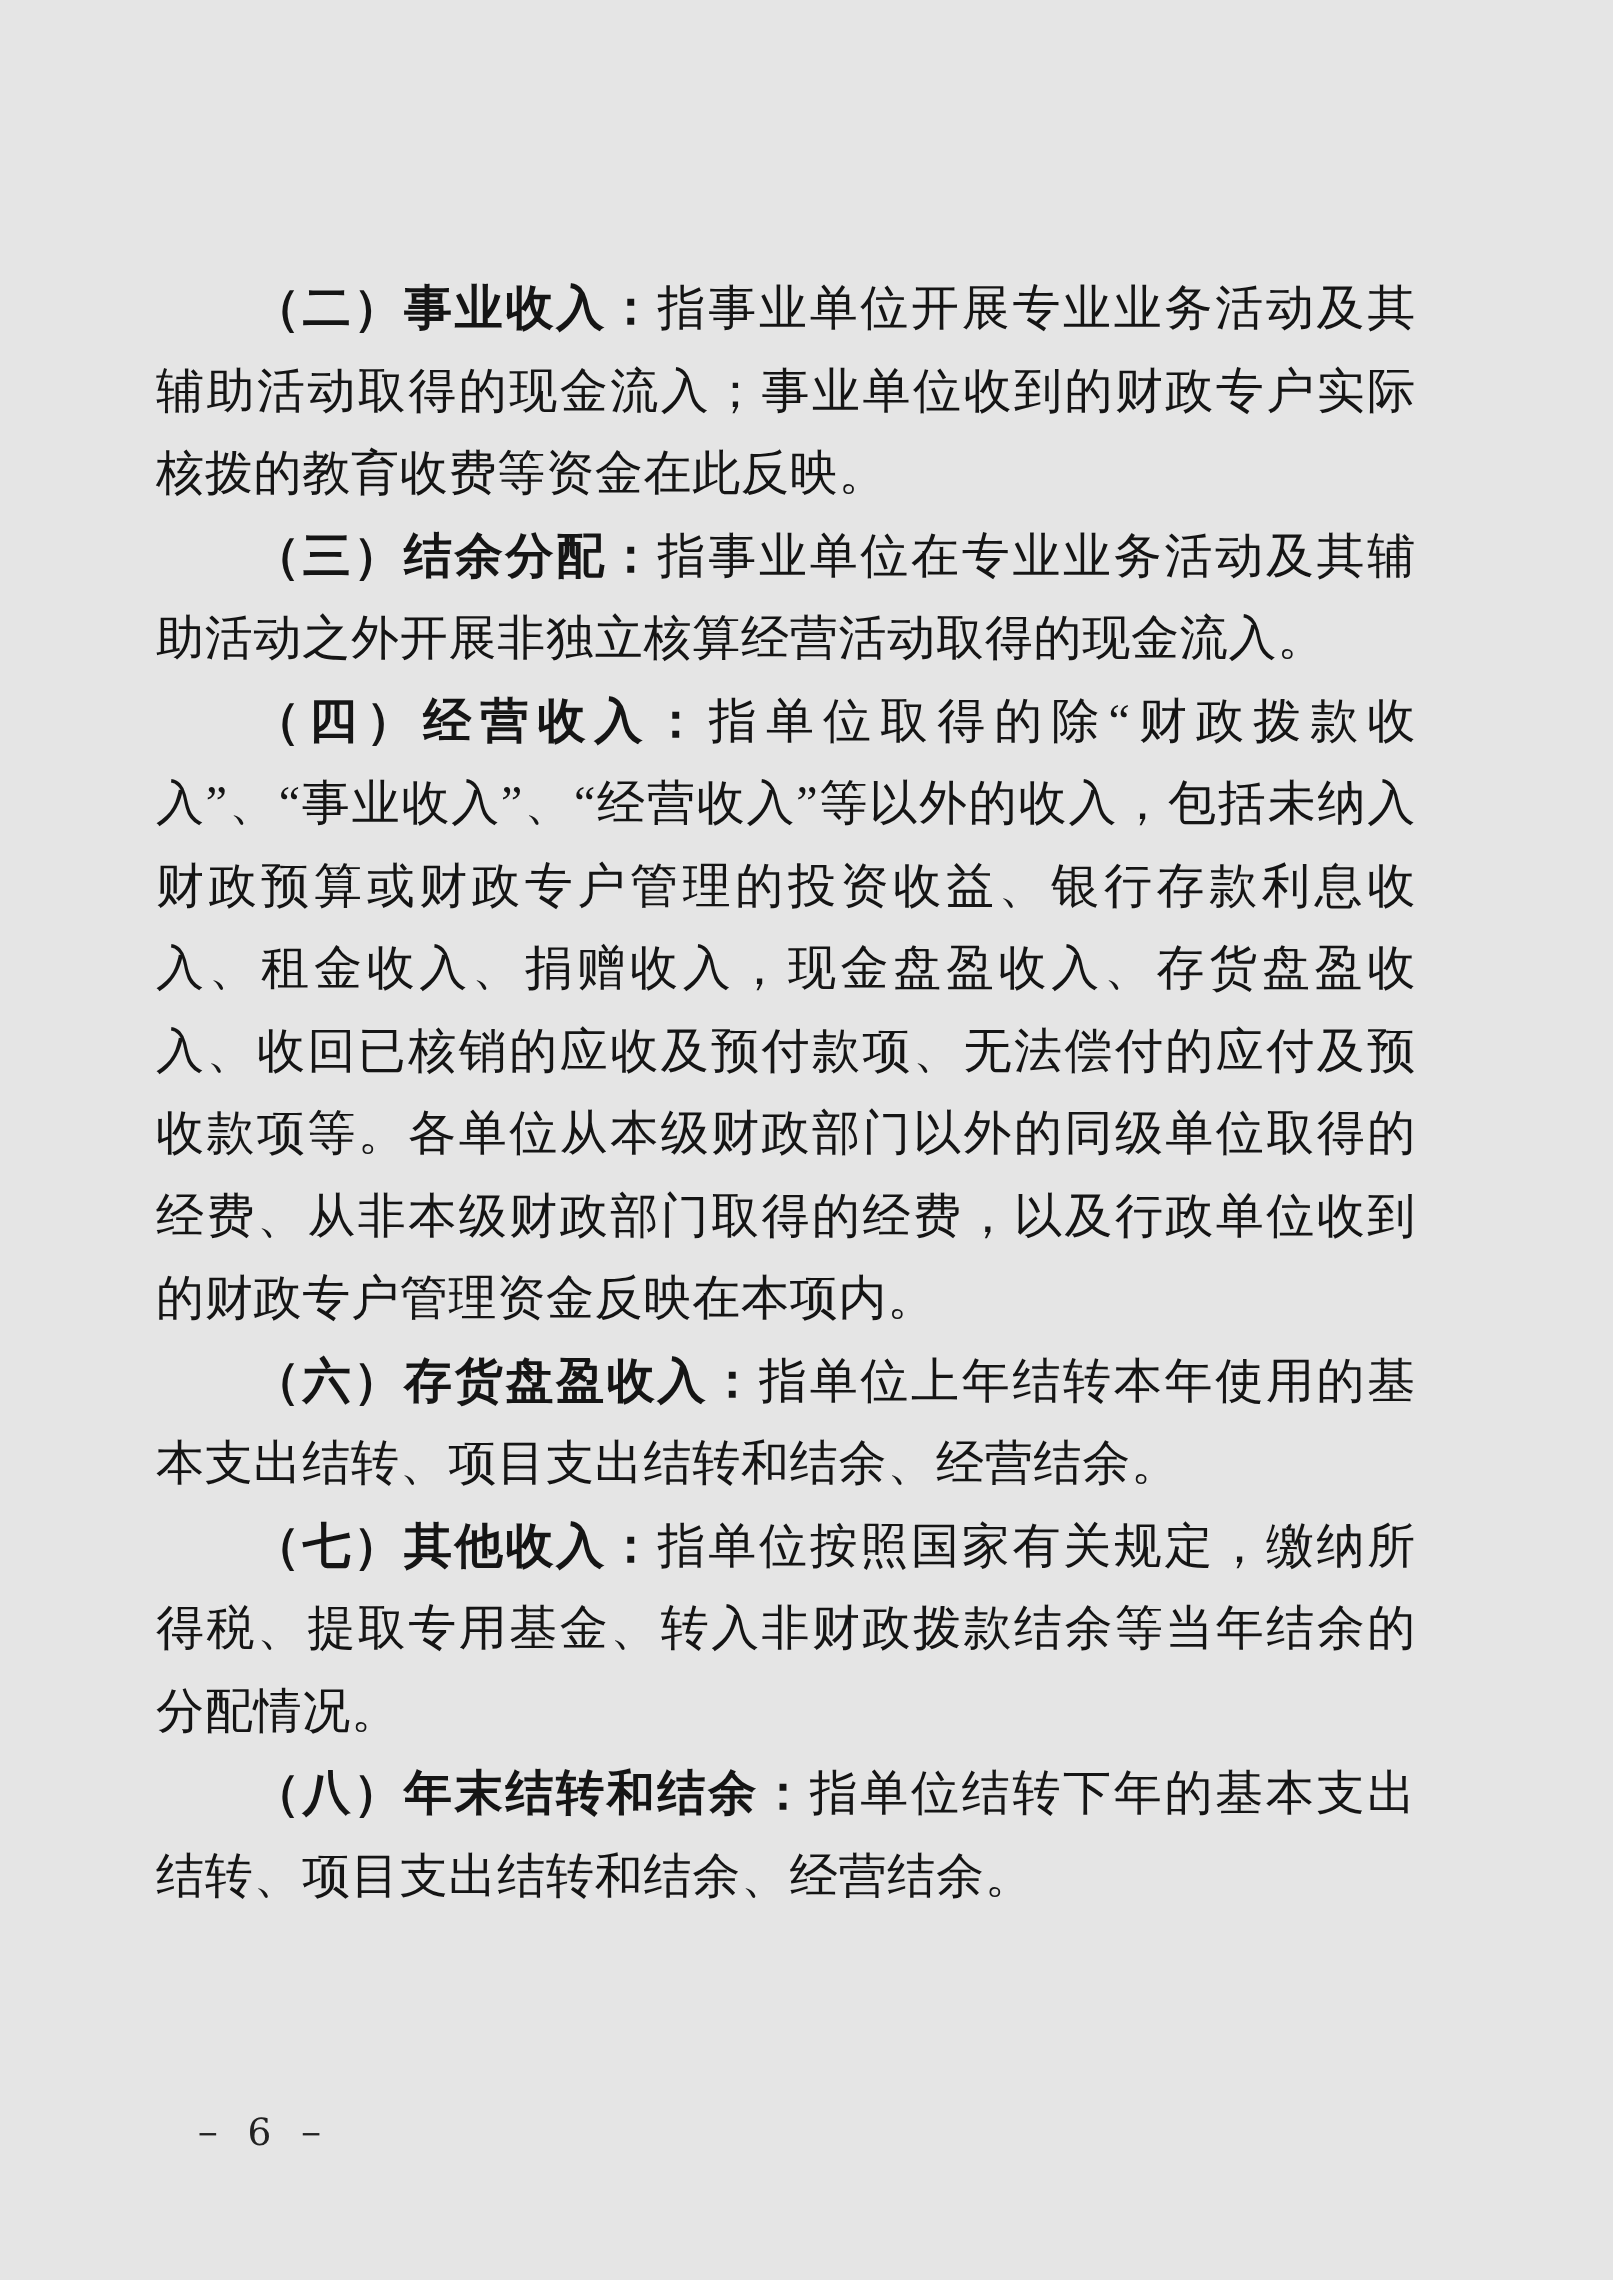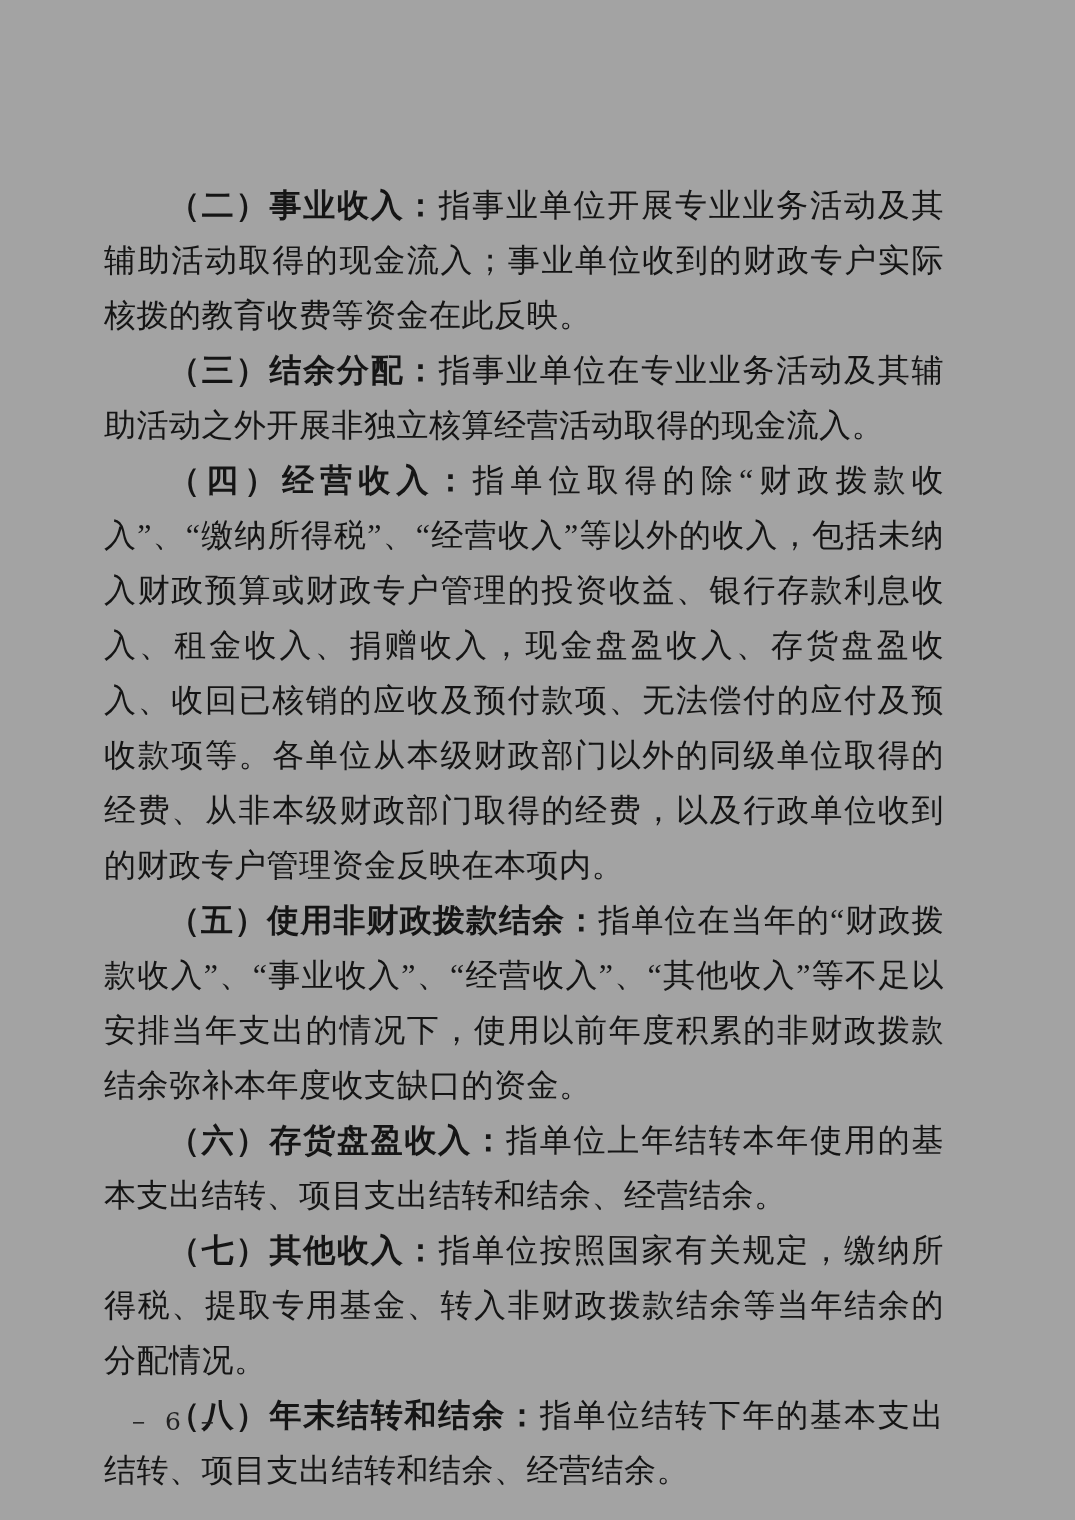--- a/index.html
+++ b/index.html
@@ -4,21 +4,21 @@
 <style>
   html, body {
     margin: 0;
     padding: 0;
     background: #ffffff;
   }
   .page {
     position: relative;
     width: 1075px;
     height: 1520px;
-    background: #a3a3a3;
+    background: #e5e5e5;
     overflow: hidden;
     font-family: "Liberation Serif", "DejaVu Serif", serif;
   }
   .content {
     position: absolute;
     left: 104px;
     top: 178px;
     width: 840px;
   }
   p.para {
@@ -49,23 +49,22 @@
 </head>
 <body>
 
 <div class="page">
   <div class="content">
 
     <p class="para"><span class="lead">（二）事业收入：</span><span>指事业单位开展专业业务活动及其辅助活动取得的现金流入；事业单位收到的财政专户实际核拨的教育收费等资金在此反映。</span></p>
 
     <p class="para"><span class="lead">（三）结余分配：</span><span>指事业单位在专业业务活动及其辅助活动之外开展非独立核算经营活动取得的现金流入。</span></p>
 
-    <p class="para"><span class="lead">（四）经营收入：</span><span>指单位取得的除“财政拨款收入”、“缴纳所得税”、“经营收入”等以外的收入，包括未纳入财政预算或财政专户管理的投资收益、银行存款利息收入、租金收入、捐赠收入，现金盘盈收入、存货盘盈收入、收回已核销的应收及预付款项、无法偿付的应付及预收款项等。各单位从本级财政部门以外的同级单位取得的经费、从非本级财政部门取得的经费，以及行政单位收到的财政专户管理资金反映在本项内。</span></p>
+    <p class="para"><span class="lead">（四）经营收入：</span><span>指单位取得的除“财政拨款收入”、“事业收入”、“经营收入”等以外的收入，包括未纳入财政预算或财政专户管理的投资收益、银行存款利息收入、租金收入、捐赠收入，现金盘盈收入、存货盘盈收入、收回已核销的应收及预付款项、无法偿付的应付及预收款项等。各单位从本级财政部门以外的同级单位取得的经费、从非本级财政部门取得的经费，以及行政单位收到的财政专户管理资金反映在本项内。</span></p>
 
-    <p class="para"><span class="lead">（五）使用非财政拨款结余：</span><span>指单位在当年的“财政拨款收入”、“事业收入”、“经营收入”、“其他收入”等不足以安排当年支出的情况下，使用以前年度积累的非财政拨款结余弥补本年度收支缺口的资金。</span></p>
 
     <p class="para"><span class="lead">（六）存货盘盈收入：</span><span>指单位上年结转本年使用的基本支出结转、项目支出结转和结余、经营结余。</span></p>
 
     <p class="para"><span class="lead">（七）其他收入：</span><span>指单位按照国家有关规定，缴纳所得税、提取专用基金、转入非财政拨款结余等当年结余的分配情况。</span></p>
 
     <p class="para"><span class="lead">（八）年末结转和结余：</span><span>指单位结转下年的基本支出结转、项目支出结转和结余、经营结余。</span></p>
 
   </div>
 
   <div class="footer">－ 6 －</div>

